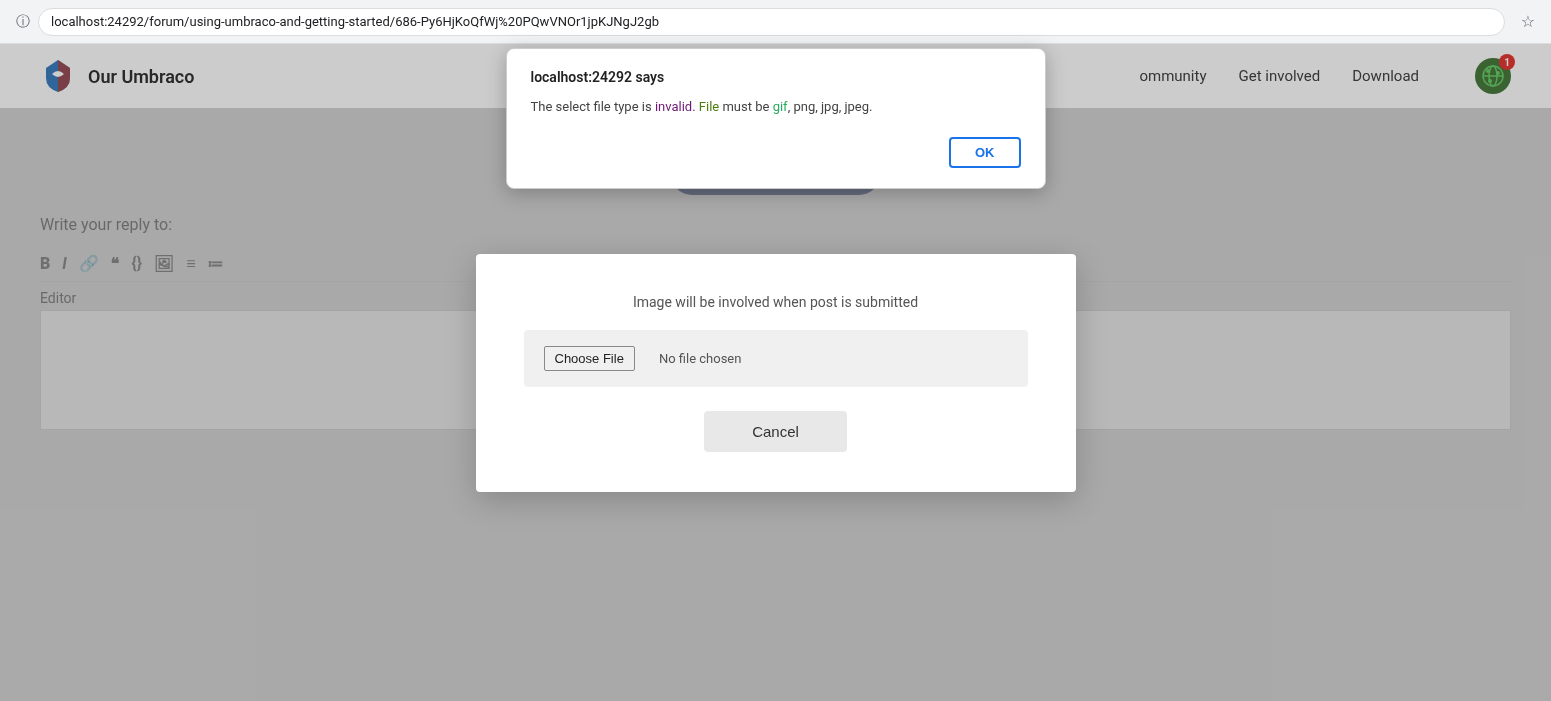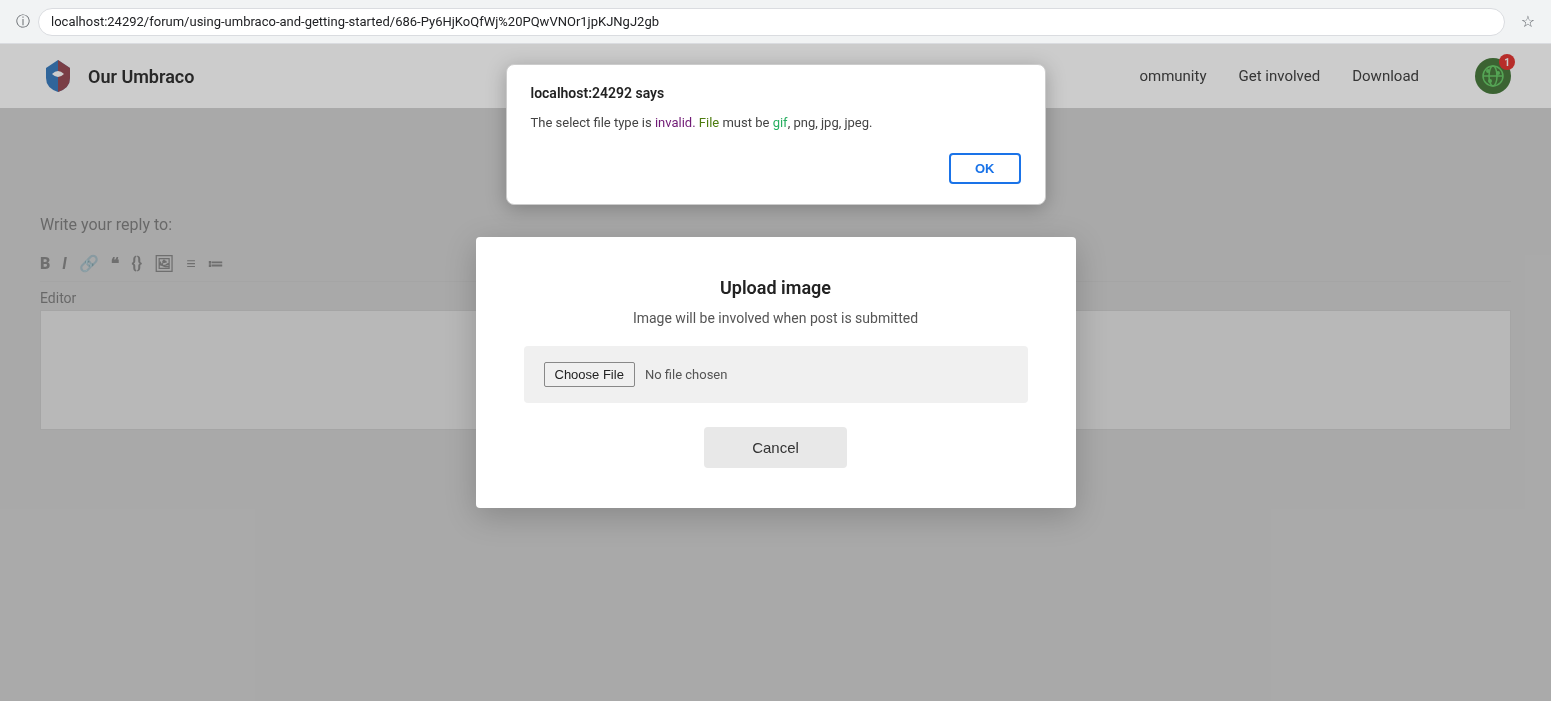--- a/index.html
+++ b/index.html
@@ -222,21 +222,21 @@
       font-size: 14px;
       color: #555;
       margin-bottom: 20px;
     }
     .file-input-area {
       background: #f0f0f0;
       border-radius: 4px;
       padding: 16px 20px;
       display: flex;
       align-items: center;
-      gap: 10px;
+      gap: 24px;
       margin-bottom: 24px;
     }
     .choose-file-btn {
       background: #f0f0f0;
       border: 1px solid #888;
       border-radius: 2px;
       padding: 4px 10px;
       font-size: 13px;
       color: #222;
       cursor: pointer;
@@ -262,21 +262,21 @@
     .alert-overlay {
       position: absolute;
       top: 44px;
       left: 0;
       right: 0;
       bottom: 0;
       z-index: 300;
       display: flex;
       align-items: flex-start;
       justify-content: center;
-      padding-top: 20px;
+      padding-top: 4px;
     }
     .alert-dialog {
       background: white;
       border: 1px solid #ccc;
       border-radius: 8px;
       width: 540px;
       padding: 20px 24px;
       box-shadow: 0 4px 20px rgba(0,0,0,0.25);
     }
     .alert-title {
@@ -369,21 +369,20 @@
       <span class="toolbar-btn">≔</span>
     </div>
     <div class="editor-label">Editor</div>
     <div class="editor-area"></div>
   </div>
 
 </div>
 
 <div class="modal-backdrop">
   <div class="upload-modal">
-    <div class="upload-modal-title">Upload image</div>
     <div class="upload-modal-subtitle">Image will be involved when post is submitted</div>
     <div class="file-input-area">
       <button class="choose-file-btn">Choose File</button>
       <span class="no-file-text">No file chosen</span>
     </div>
     <button class="cancel-btn">Cancel</button>
   </div>
 </div>
 
 <div class="alert-overlay">

